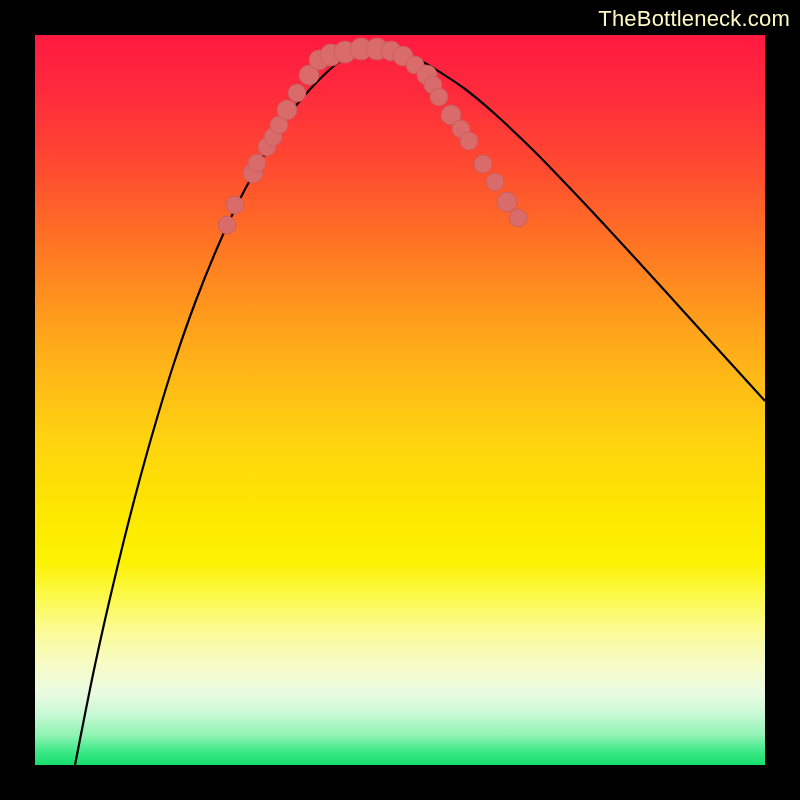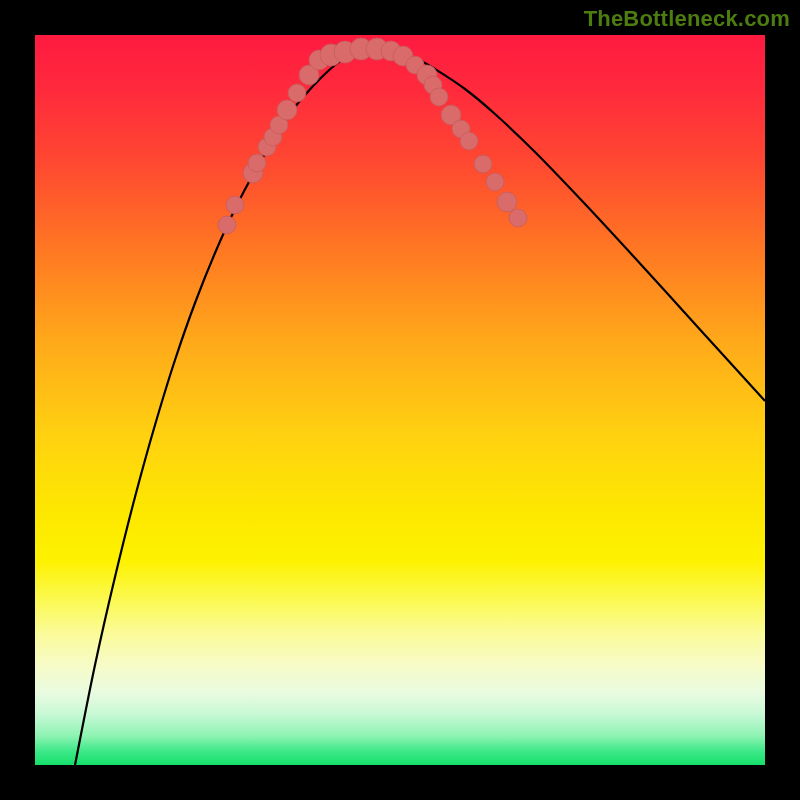--- a/index.html
+++ b/index.html
@@ -57,23 +57,23 @@
     position: absolute;
     left: 0;
     top: 0;
     width: 100%;
     height: 100%;
   }
   .watermark {
     position: absolute;
     top: 6px;
     right: 10px;
-    color: #4d7c0f;
+    color: #fef9c3;
     font-size: 22px;
-    font-weight: 700;
+    font-weight: 400;
     letter-spacing: 0.2px;
   }
 </style>
 </head>
 <body>
 
 <div class="frame">
   <div class="plot">
     <div class="gradient"></div>
     <svg class="svg-layer" viewBox="0 0 730 730" preserveAspectRatio="none">

